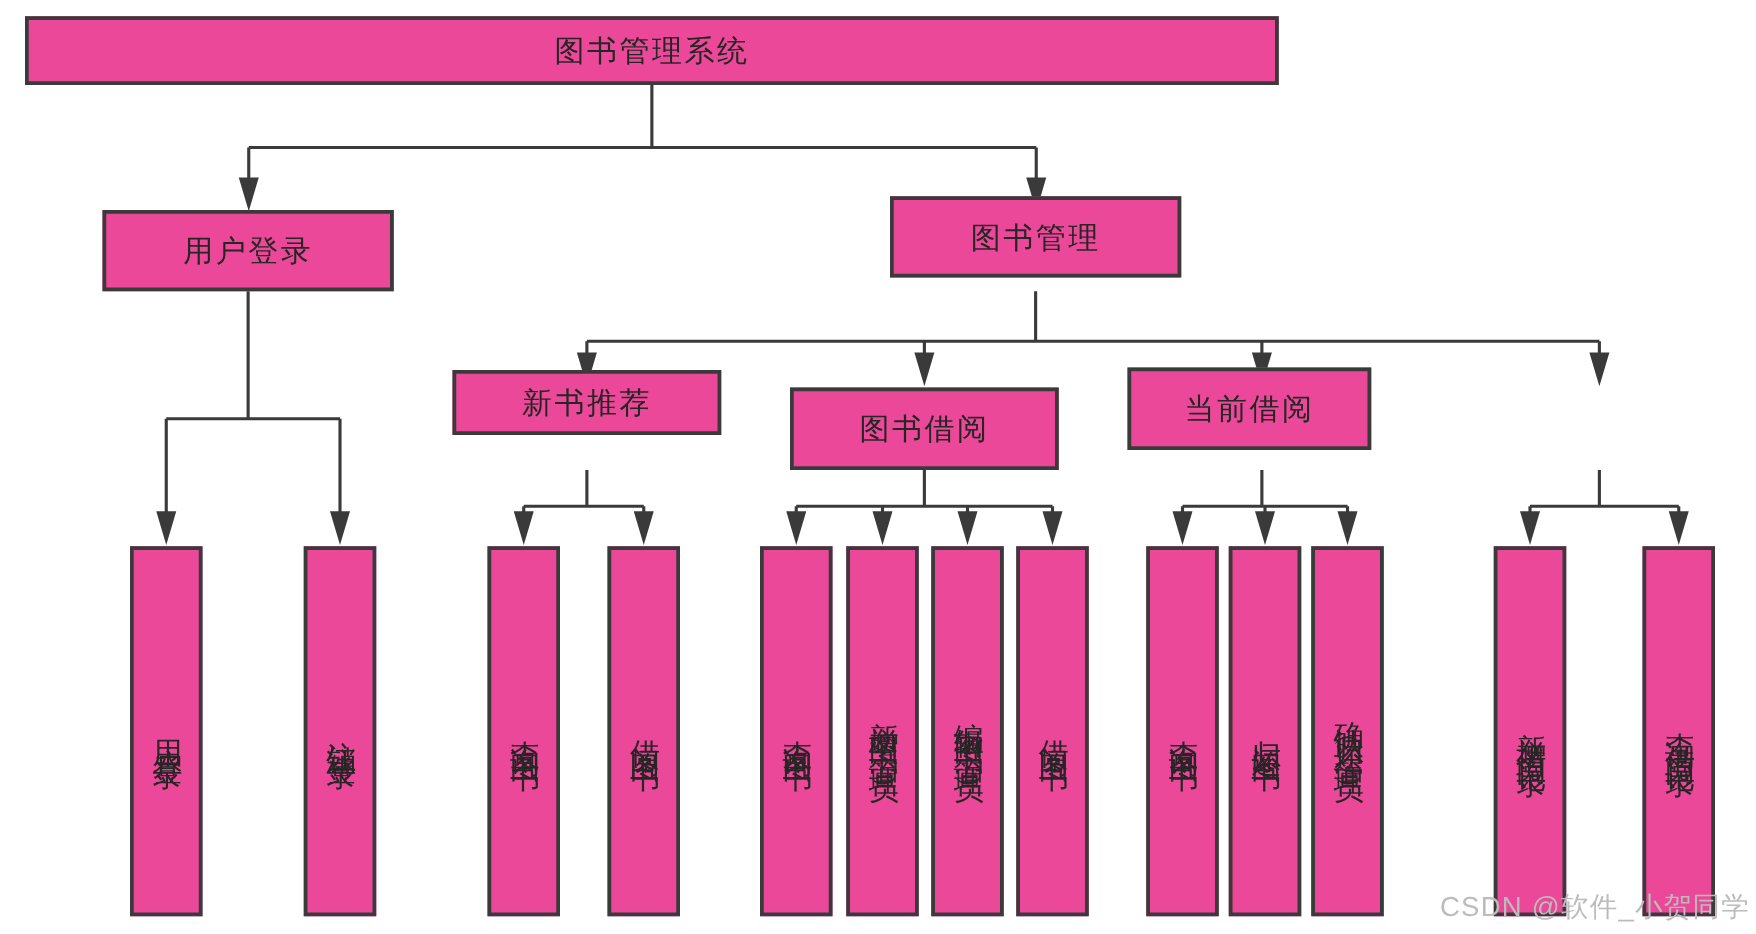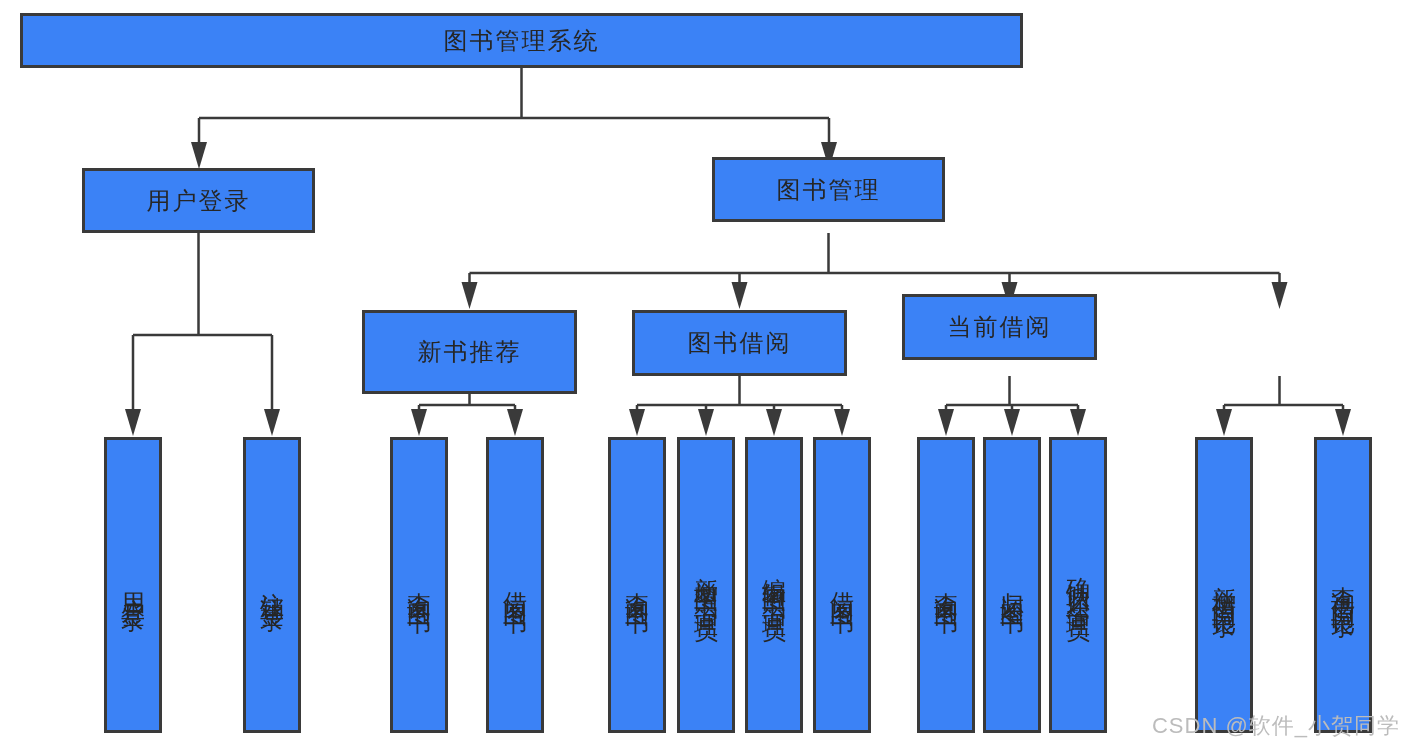--- a/index.html
+++ b/index.html
@@ -13,21 +13,21 @@
   }
   .wires {
     position: absolute;
     left: 0; top: 0;
     width: 1405px; height: 747px;
   }
   .node {
     position: absolute;
     box-sizing: border-box;
     border: 3px solid #3a3a3a;
-    background: #3b82f6;
+    background: #ec4899;
     display: flex;
     align-items: center;
     justify-content: center;
     color: #262626;
     font-size: 24px;
     letter-spacing: 2px;
     white-space: nowrap;
   }
   .node.v {
     writing-mode: vertical-rl;
@@ -80,21 +80,21 @@
       <polygon points="1216,409 1232,409 1224,436"></polygon>
       <polygon points="1335,409 1351,409 1343,436"></polygon>
     </g>
   </svg>
 
   <div class="node" style="left:20px;top:13px;width:1003px;height:55px">图书管理系统</div>
 
   <div class="node" style="left:82px;top:168px;width:233px;height:65px">用户登录</div>
   <div class="node" style="left:712px;top:157px;width:233px;height:65px">图书管理</div>
 
-  <div class="node" style="left:362px;top:310px;width:215px;height:84px">新书推荐</div>
+  <div class="node" style="left:362px;top:296px;width:215px;height:52px">新书推荐</div>
   <div class="node" style="left:632px;top:310px;width:215px;height:66px">图书借阅</div>
   <div class="node" style="left:902px;top:294px;width:195px;height:66px">当前借阅</div>
 
   <div class="node v" style="left:104px;top:437px;width:58px;height:296px">用户登录</div>
   <div class="node v" style="left:243px;top:437px;width:58px;height:296px">注销登录</div>
 
   <div class="node v" style="left:390px;top:437px;width:58px;height:296px">查询图书</div>
   <div class="node v" style="left:486px;top:437px;width:58px;height:296px">借阅图书</div>
 
   <div class="node v" style="left:608px;top:437px;width:58px;height:296px">查询图书</div>

